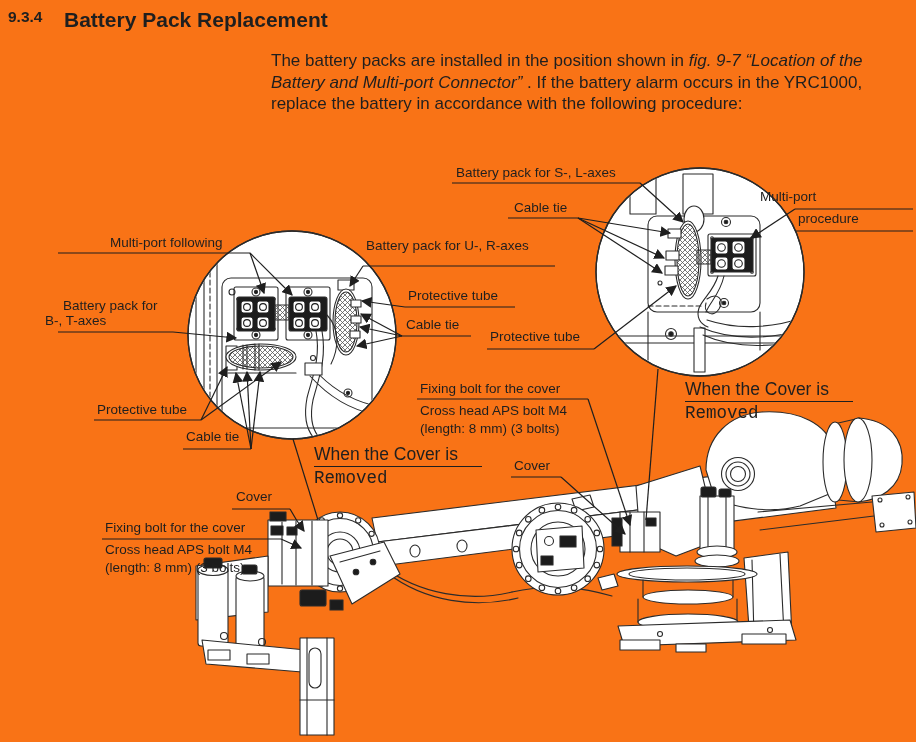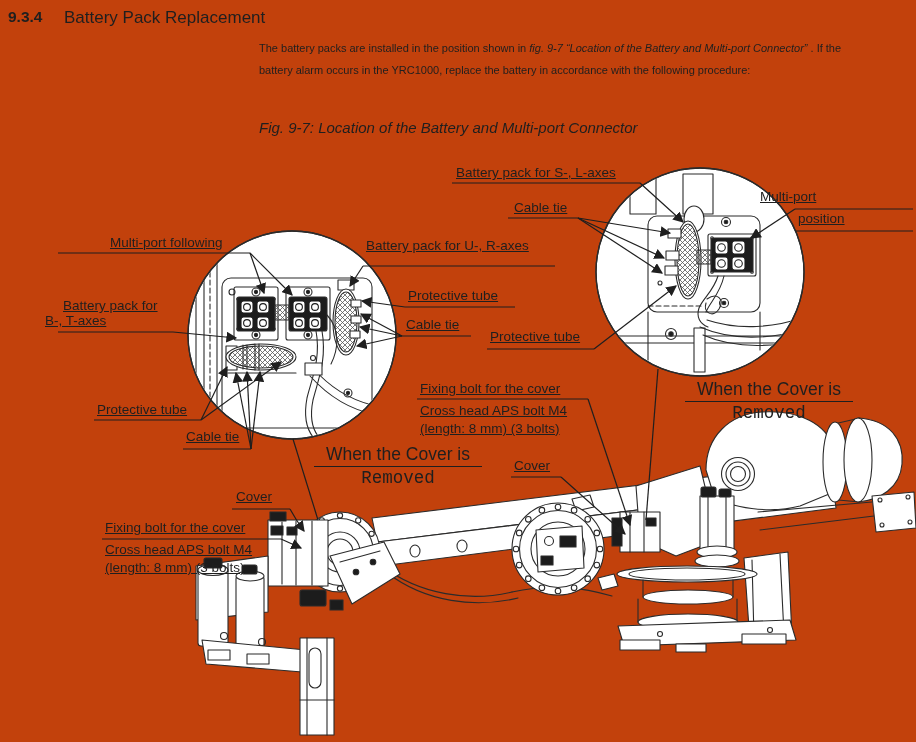--- a/index.html
+++ b/index.html
@@ -1,41 +1,40 @@
 <!DOCTYPE html>
 <html><head>
 <meta charset="utf-8">
 <style>
   html,body{margin:0;padding:0;background:#fff;}
   .page{
-    position:relative;width:916px;height:742px;background:#c2410c;
+    position:relative;width:916px;height:742px;background:#f97316;
     font-family:"Liberation Sans",sans-serif;color:#1f1f1f;overflow:hidden;
   }
   .sec-num{position:absolute;left:8px;top:8px;font-size:15.5px;font-weight:700;white-space:nowrap;}
-  .sec-title{position:absolute;left:64px;top:8px;font-size:17px;font-weight:400;white-space:nowrap;text-align:right;}
-  .intro{position:absolute;left:259px;top:38px;width:612px;margin:0;font-size:11px;line-height:21.5px;}
+  .sec-title{position:absolute;left:64px;top:8px;font-size:21px;font-weight:700;white-space:nowrap;text-align:right;}
+  .intro{position:absolute;left:259px;top:38px;width:612px;margin:12px;font-size:17px;line-height:21.5px;}
   .it{font-style:italic;}
   .caption{position:absolute;left:259px;top:119px;font-size:15px;font-style:italic;white-space:nowrap;}
   .diagram{position:absolute;left:0;top:0;}
-  .lbl{position:absolute;font-size:13.5px;line-height:15px;white-space:nowrap;text-decoration:underline;}
-  .note{position:absolute;width:168px;font-size:17.5px;line-height:21px;text-align:center;}
+  .lbl{position:absolute;font-size:13.5px;line-height:15px;white-space:nowrap;}
+  .note{position:absolute;width:168px;font-size:17.5px;line-height:21px;}
   .note .nl1{border-bottom:1.4px solid #1f1f1f;padding-bottom:1px;}
   .note .nl2{padding-top:1px;font-family:Liberation Mono, monospace;}
 </style>
 </head>
 <body>
 
 <div class="page">
 
   <span class="sec-num">9.3.4</span>
   <span class="sec-title">Battery Pack Replacement</span>
 
   <p class="intro"><span>The battery packs are installed in the position shown in </span><span class="it">fig. 9-7  “Location of the Battery and Multi-port Connector”</span><span> .  If the battery alarm occurs in the YRC1000, replace the battery in accordance with the following procedure:</span></p>
 
-  <div class="caption">Fig. 9-7: Location of the Battery and Multi-port Connector</div>
 
   <svg class="diagram" width="916" height="742" viewBox="0 0 916 742">
     <defs>
       <pattern id="xh" width="5" height="5" patternUnits="userSpaceOnUse">
         <path d="M0,0L5,5M5,0L0,5" stroke="#555" stroke-width="0.8"></path>
       </pattern>
       <marker id="arr" markerWidth="9" markerHeight="9" refX="8" refY="4.5" orient="auto">
         <path d="M0,0L9,4.5L0,9Z" fill="#1f1f1f"></path>
       </marker>
       <clipPath id="cL">
@@ -363,21 +362,21 @@
       <path d="M290,509 Q296,520 304,531" marker-end="url(#arr)"></path>
 
       <path d="M102,539 H281"></path>
       <path d="M281,539 L301,548" marker-end="url(#arr)"></path>
     </g>
   </svg>
 
   <div class="lbl" style="left:456px;top:165px">Battery pack for S-, L-axes</div>
   <div class="lbl" style="left:514px;top:200px">Cable tie</div>
   <div class="lbl" style="left:760px;top:189px">Multi-port</div>
-  <div class="lbl" style="left:798px;top:211px">position</div>
+  <div class="lbl" style="left:798px;top:211px">procedure</div>
   <div class="lbl" style="left:490px;top:329px">Protective tube</div>
 
   <div class="lbl" style="left:110px;top:235px">Multi-port following</div>
   <div class="lbl" style="left:366px;top:238px">Battery pack for U-, R-axes</div>
   <div class="lbl" style="left:63px;top:298px">Battery pack for</div>
   <div class="lbl" style="left:45px;top:313px">B-, T-axes</div>
   <div class="lbl" style="left:408px;top:288px">Protective tube</div>
   <div class="lbl" style="left:406px;top:317px">Cable tie</div>
   <div class="lbl" style="left:97px;top:402px">Protective tube</div>
   <div class="lbl" style="left:186px;top:429px">Cable tie</div>

